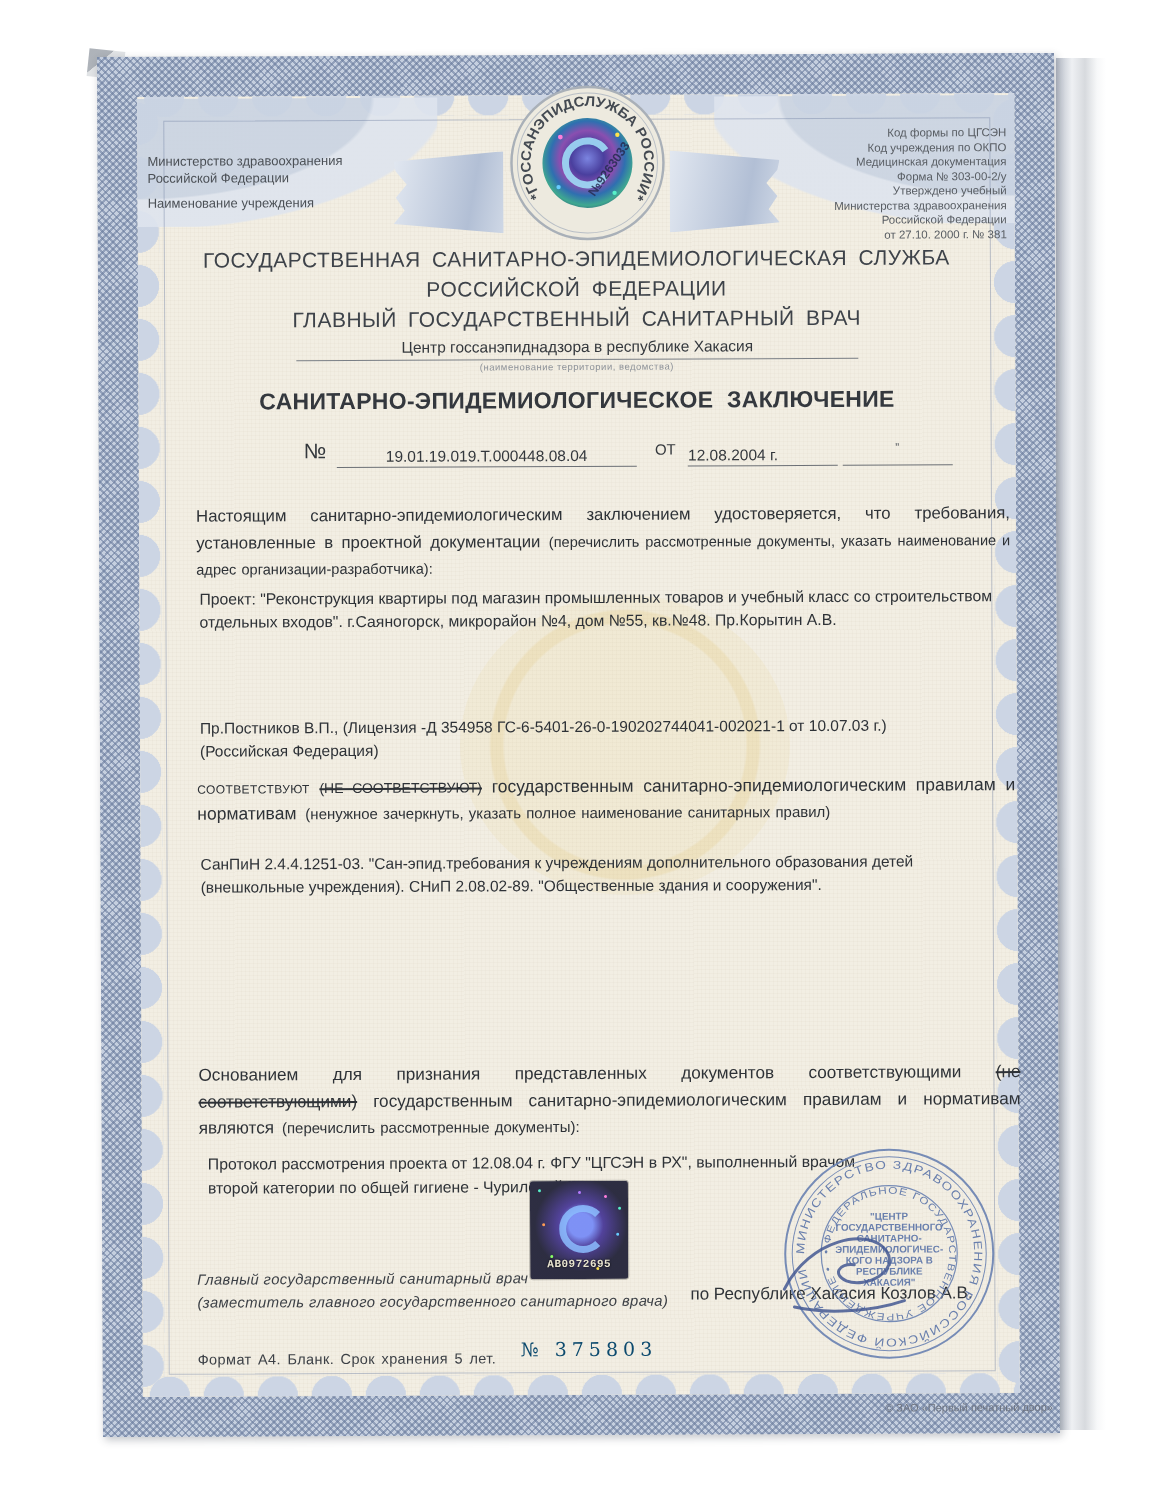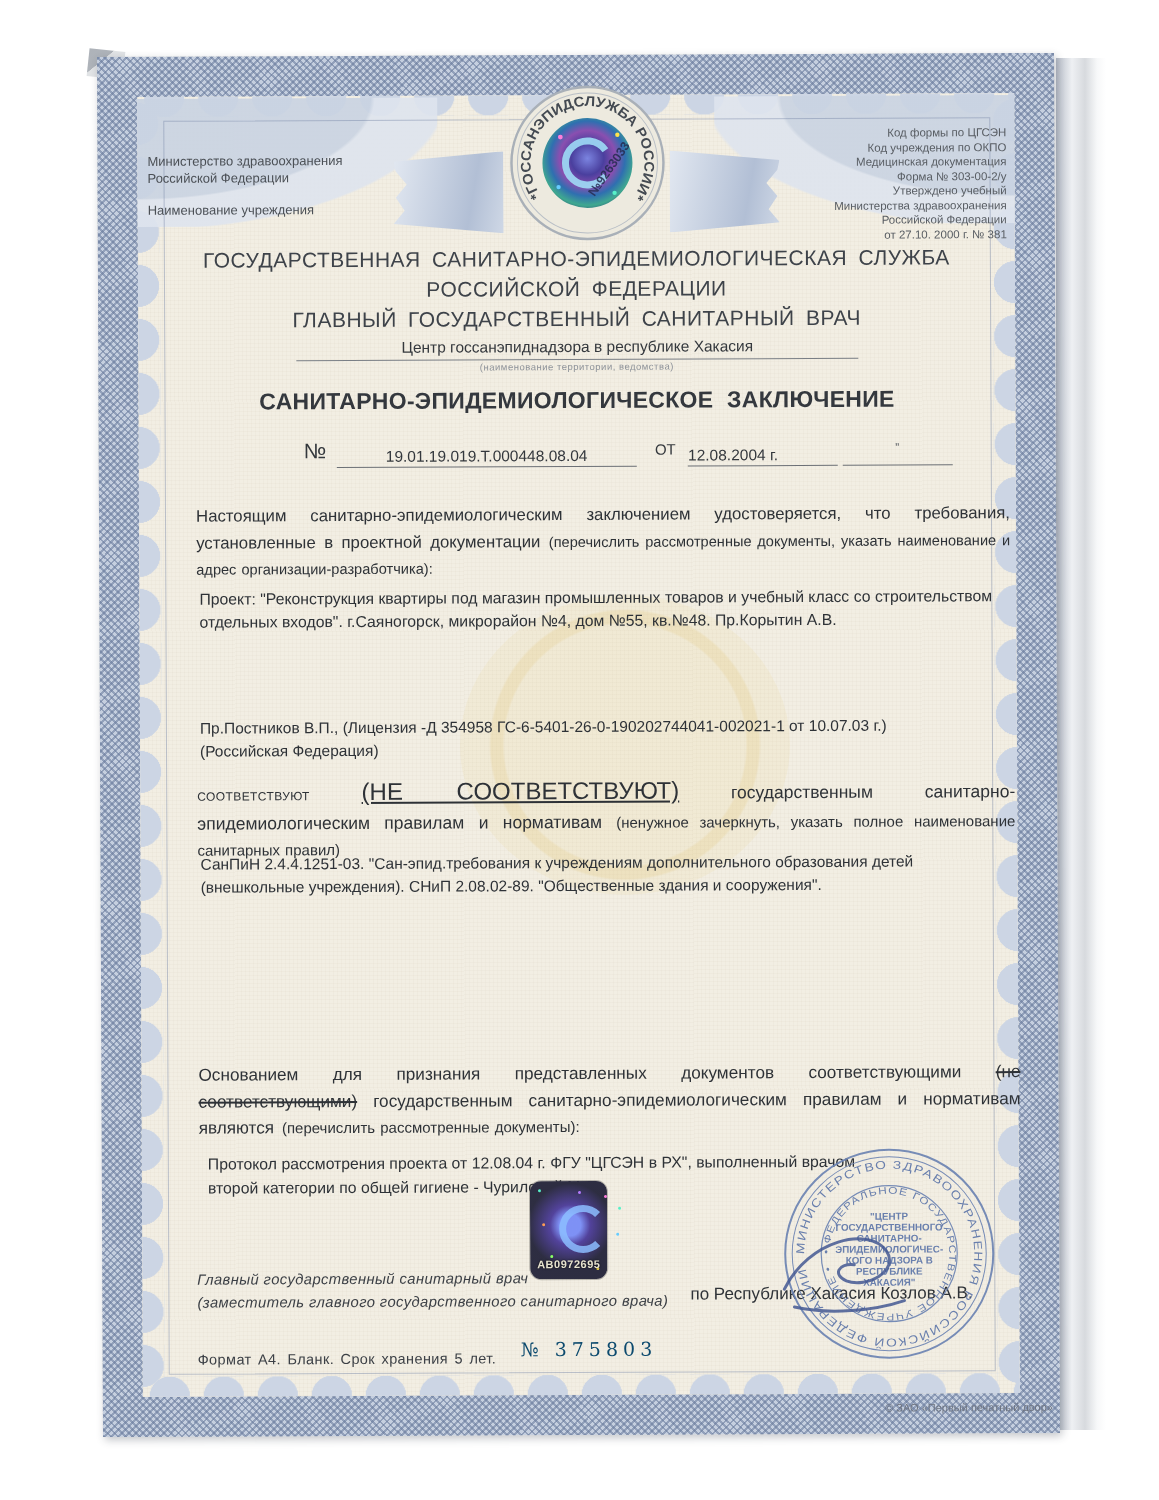--- a/index.html
+++ b/index.html
@@ -48,21 +48,21 @@
         background:linear-gradient(100deg,#e2e8f1,#b2bfd5 70%,#cfd8e6);}
   .ribbon.left{left:296px;clip-path:polygon(0 12%,100% 0%,100% 100%,0 88%,10% 72%,2% 56%,12% 40%,2% 24%);}
   .ribbon.right{left:572px;clip-path:polygon(0 0,100% 12%,98% 24%,88% 40%,98% 56%,90% 72%,100% 88%,0 100%);}
   .topseal{position:absolute;left:385px;top:10px;}
   .watermark{position:absolute;left:360px;top:540px;width:330px;height:300px;border-radius:50%;
         background:radial-gradient(circle,rgba(230,205,120,.14) 0 54%,rgba(226,196,110,.30) 55% 60%,
         rgba(230,205,120,.12) 61% 74%,transparent 75%);}
   
   .abs{position:absolute;}
   .hleft{left:50px;top:96px;font-size:13px;color:#4b5056;line-height:17px;}
-  .hleft .sub{margin-top:15px;}
+  .hleft .sub{margin-top:8px;}
   .hright{right:48px;top:72px;font-size:11.5px;color:#585d63;line-height:14.5px;text-align:right;}
   .t1{left:0;right:0;top:192px;text-align:center;font-size:21px;color:#3e434a;
       letter-spacing:.5px;word-spacing:5px;font-weight:500;}
   .t2{top:222px;}.t3{top:252px;}
   .orgwrap{left:198px;top:283px;width:562px;border-bottom:1px solid #7a7f86;text-align:center;
       font-size:15.5px;color:#34383d;padding-bottom:3px;}
   .orgcap{left:0;right:0;top:306px;text-align:center;font-size:9.5px;color:#8d9299;letter-spacing:.5px;}
   .heading{left:0;right:0;top:332px;text-align:center;font-size:23px;font-weight:600;
       color:#34383e;letter-spacing:.3px;word-spacing:7px;}
   .numrow{left:205px;top:383px;font-size:15.5px;color:#34383d;}
@@ -71,37 +71,37 @@
   .numrow .ot{margin:0 8px 0 14px;font-size:15px;}
   .qmark{font-size:12px;color:#55595f;vertical-align:8px;}
   .para{color:#2e3237;}
   .p1{left:97px;top:447px;width:814px;font-size:16.8px;line-height:1.58;text-align:justify;word-spacing:3px;}
   .note{font-size:14.6px;word-spacing:1px;}
   .p2{left:100px;top:532px;width:800px;font-size:15.8px;line-height:1.45;}
   .p3{left:100px;top:660px;width:820px;font-size:15.5px;line-height:1.5;}
   .p4{left:97px;top:718px;width:818px;font-size:17.5px;line-height:1.5;text-align:justify;word-spacing:4px;}
   .p4 .lead{font-size:12px;letter-spacing:.4px;}
   .struck{text-decoration:line-through;text-decoration-thickness:2px;}
-  .p4 .struck{font-size:24px;text-decoration:underline;}
+  .p4 .struck{font-size:14px;}
   .p4 .note{font-size:15px;}
   .p5{left:100px;top:796px;width:800px;font-size:15.5px;line-height:1.5;}
   .p6{left:97px;top:1005px;width:822px;font-size:17.2px;line-height:1.55;text-align:justify;word-spacing:3px;}
   .p6 .note{font-size:15px;}
   .p7{left:106px;top:1096px;width:690px;font-size:15.8px;line-height:1.5;}
   .sig{left:95px;top:1212px;width:560px;font-size:14.8px;font-style:italic;color:#3c4046;line-height:1.55;letter-spacing:.4px;}
   .signer{left:588px;top:1230px;font-size:17px;color:#2f3338;}
   .redno{left:418px;top:1283px;font-family:"DejaVu Serif",serif;font-size:19px;color:#0c4a6e;letter-spacing:5px;}
   .fmt{left:95px;top:1295px;font-size:14.5px;color:#3c4046;letter-spacing:.4px;word-spacing:2px;}
   .copyright{left:700px;top:1348px;width:250px;text-align:right;font-size:11px;color:#6e7480;}
   
-  .sticker{position:absolute;left:428px;top:1126px;width:77px;height:98px;border-radius:11px;
+  .sticker{position:absolute;left:428px;top:1126px;width:98px;height:98px;border-radius:3px;
       background:
         radial-gradient(circle at 52% 45%,rgba(130,150,255,.95) 0 16%,rgba(90,70,180,.8) 30%,rgba(45,45,66,.95) 62%),
         linear-gradient(135deg,#3c3d44,#2c2d33);
-      box-shadow:0 0 0 1px rgba(0,0,0,.25);}
+      box-shadow:0 0 0 1px rgba(0,0,0,.25);font-family:Liberation Mono, monospace;}
   .sticker .ring{position:absolute;left:29px;top:24px;width:34px;height:34px;border-radius:50%;
       border:7px solid rgba(140,190,255,.85);border-right-color:transparent;}
   .sticker .dots{position:absolute;left:8px;top:8px;width:3px;height:3px;border-radius:50%;background:#57f0c8;
       box-shadow:66px 6px 0 #ff7edb,78px 44px 0 #66ccff,12px 66px 0 #88ff66,58px 78px 0 #ffe34d,
                  80px 18px 0 #57f0c8,4px 34px 0 #ff9b54,40px 2px 0 #b57bff;}
   .sticker .num{position:absolute;left:0;right:0;bottom:9px;text-align:center;font-size:11px;
       font-weight:bold;color:#e8e4d0;text-shadow:0 0 2px #000;letter-spacing:.5px;}
   .stampbox{position:absolute;left:672px;top:1085px;opacity:.9;}
 </style>
 </head>

